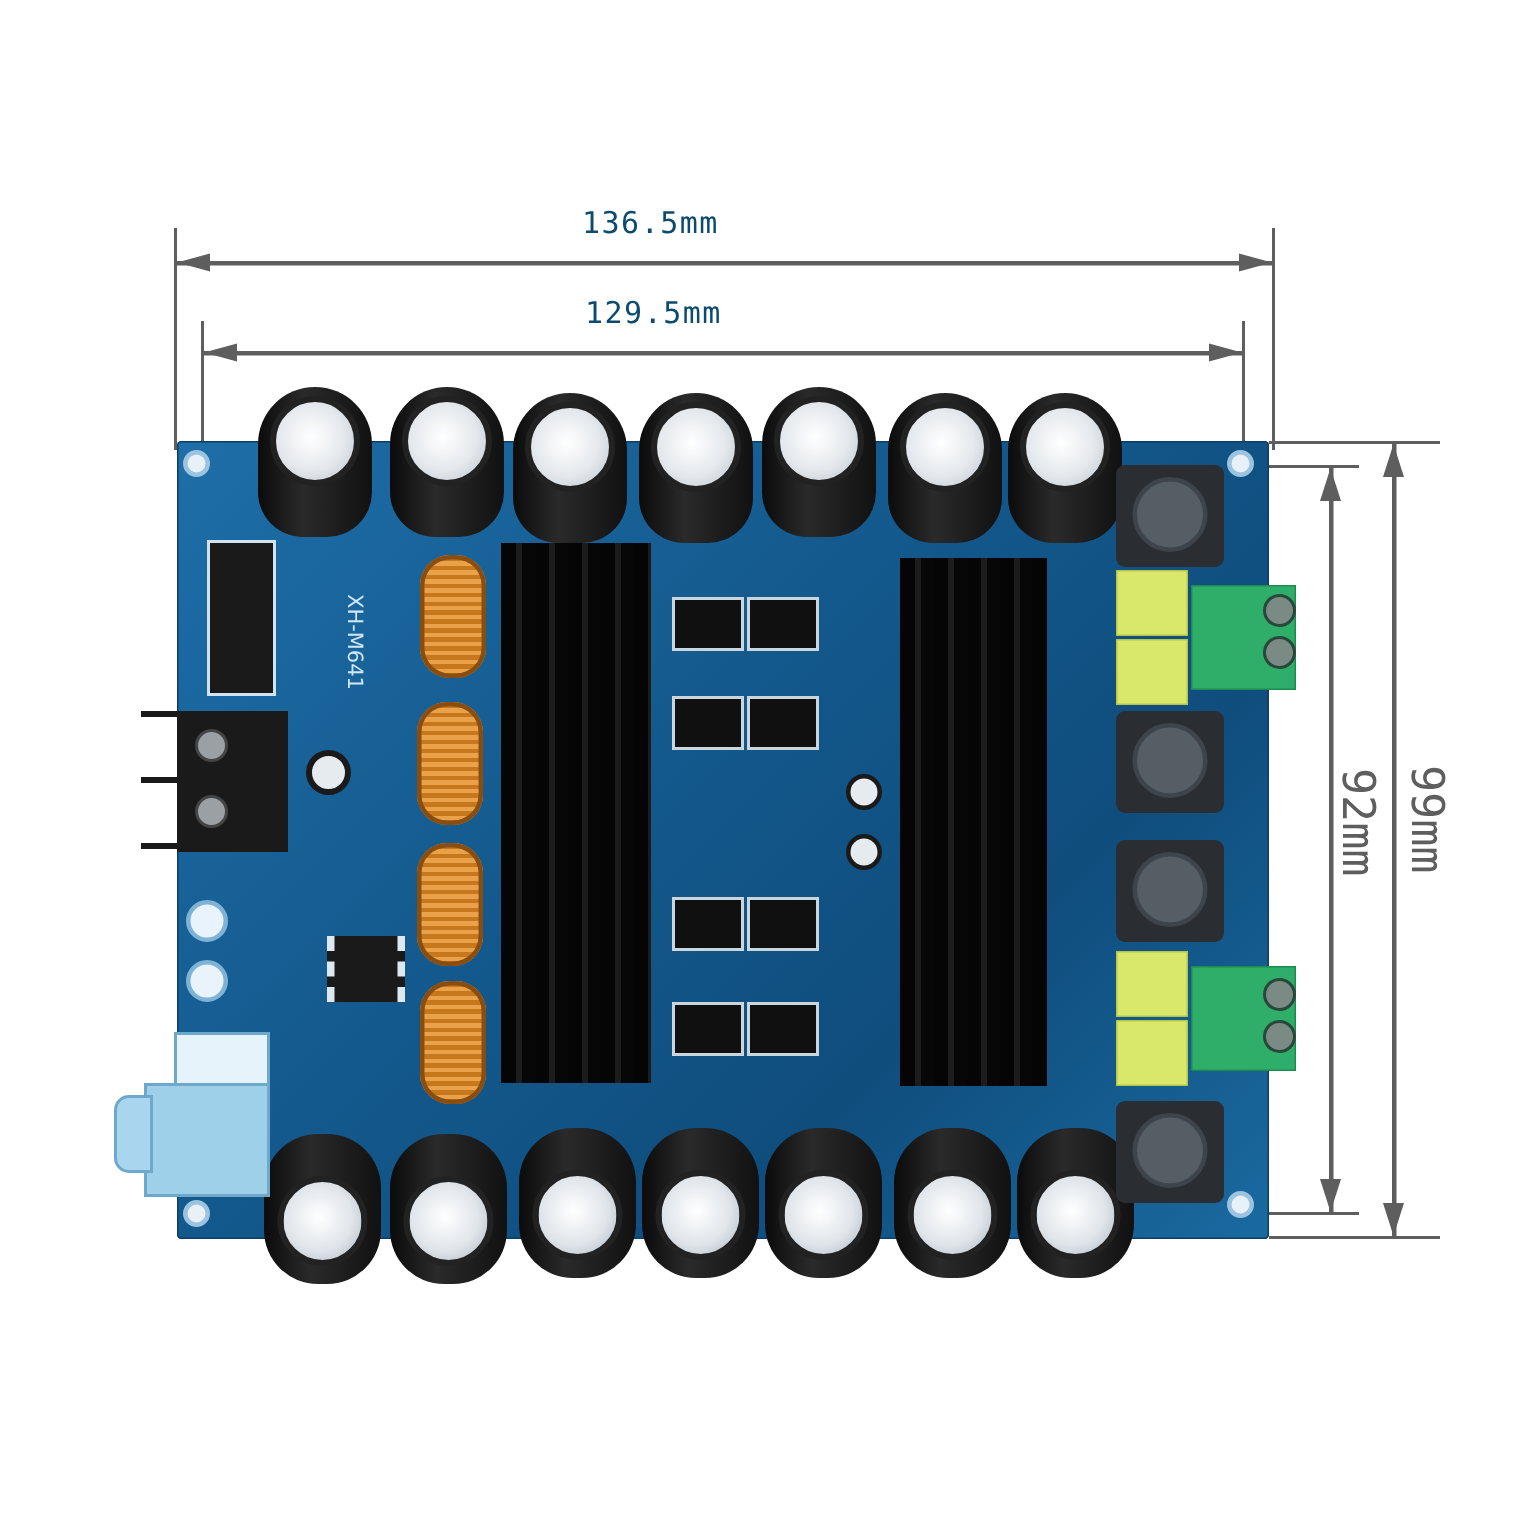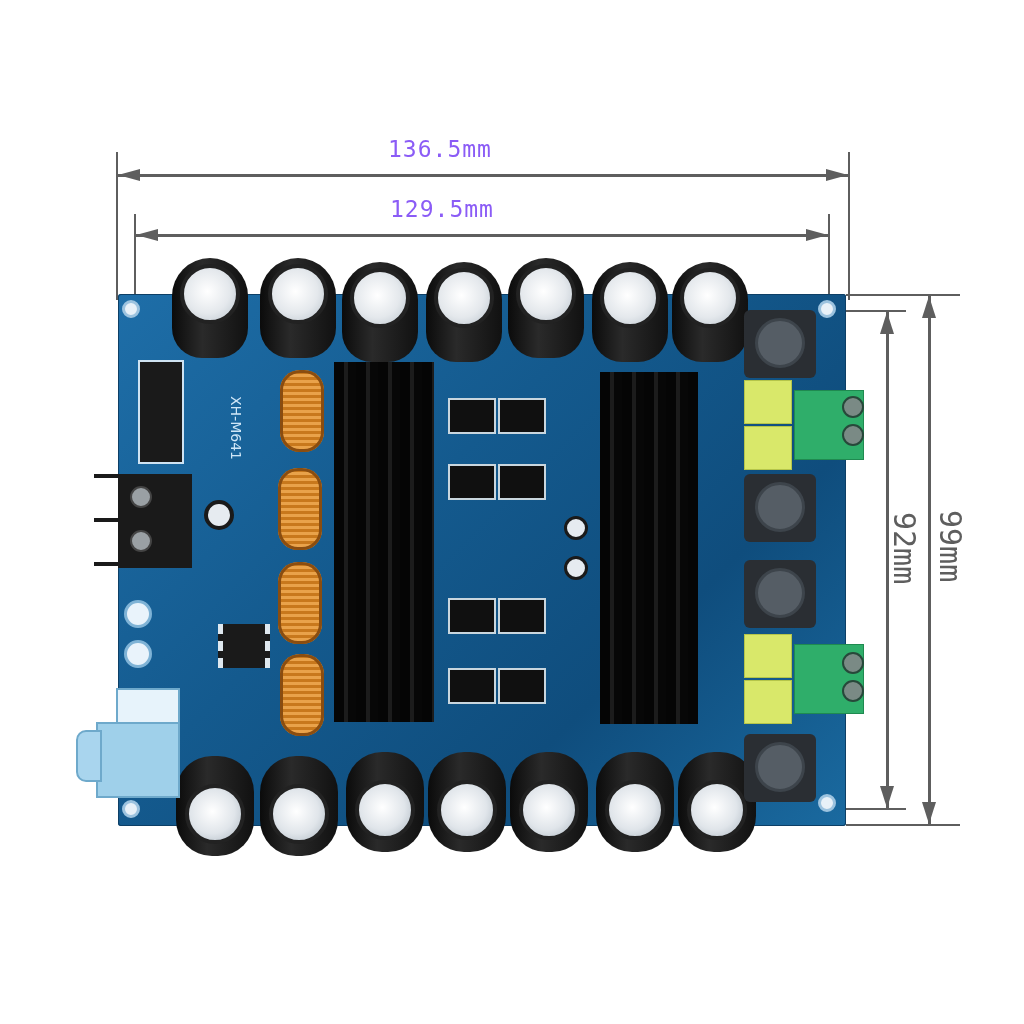--- a/index.html
+++ b/index.html
@@ -1,19 +1,19 @@
 <!DOCTYPE html>
 <html><head>
 <meta charset="utf-8">
 <style>
   html,body{margin:0;padding:0;background:#fff;}
   body{width:1024px;height:1024px;position:relative;overflow:hidden;font-family:"DejaVu Sans Mono","Liberation Mono",monospace;}
   .abs{position:absolute;}
   .dimline{position:absolute;background:#5e5e5e;}
-  .dimtext{position:absolute;color:#8b5cf6;font-size:23px;letter-spacing:1px;font-family:"DejaVu Sans Mono",monospace;}
+  .dimtext{position:absolute;color:#0c4a6e;font-size:20px;letter-spacing:1px;font-family:"DejaVu Sans Mono",monospace;}
   .arrow-l{position:absolute;width:0;height:0;border-top:6px solid transparent;border-bottom:6px solid transparent;border-right:22px solid #5e5e5e;}
   .arrow-r{position:absolute;width:0;height:0;border-top:6px solid transparent;border-bottom:6px solid transparent;border-left:22px solid #5e5e5e;}
   .arrow-u{position:absolute;width:0;height:0;border-left:7px solid transparent;border-right:7px solid transparent;border-bottom:22px solid #5e5e5e;}
   .arrow-d{position:absolute;width:0;height:0;border-left:7px solid transparent;border-right:7px solid transparent;border-top:22px solid #5e5e5e;}
   .vtext{position:absolute;color:#5e5e5e;font-size:30px;transform:rotate(90deg);transform-origin:left top;white-space:nowrap;}
 
   .pcb{position:absolute;left:118px;top:294px;width:728px;height:532px;background:linear-gradient(135deg,#1e6ea8 0%,#145a8e 40%,#0f4d7d 70%,#1a6aa0 100%);border-radius:3px;box-shadow:0 0 0 1px #0d3f66 inset;}
   .hole{position:absolute;width:18px;height:18px;border-radius:50%;background:#e8f1f8;border:3px solid #9cc3df;box-sizing:border-box;}
   .cap{position:absolute;width:76px;height:100px;border-radius:38px 38px 30px 30px;background:linear-gradient(90deg,#0b0b0b,#2a2a2a 40%,#111 100%);}
   .cap .top{position:absolute;left:8px;top:6px;width:60px;height:60px;border-radius:50%;background:radial-gradient(circle at 45% 45%,#ffffff 0%,#e4e8ec 55%,#b8c2cb 100%);border:4px solid #222;box-sizing:border-box;}

